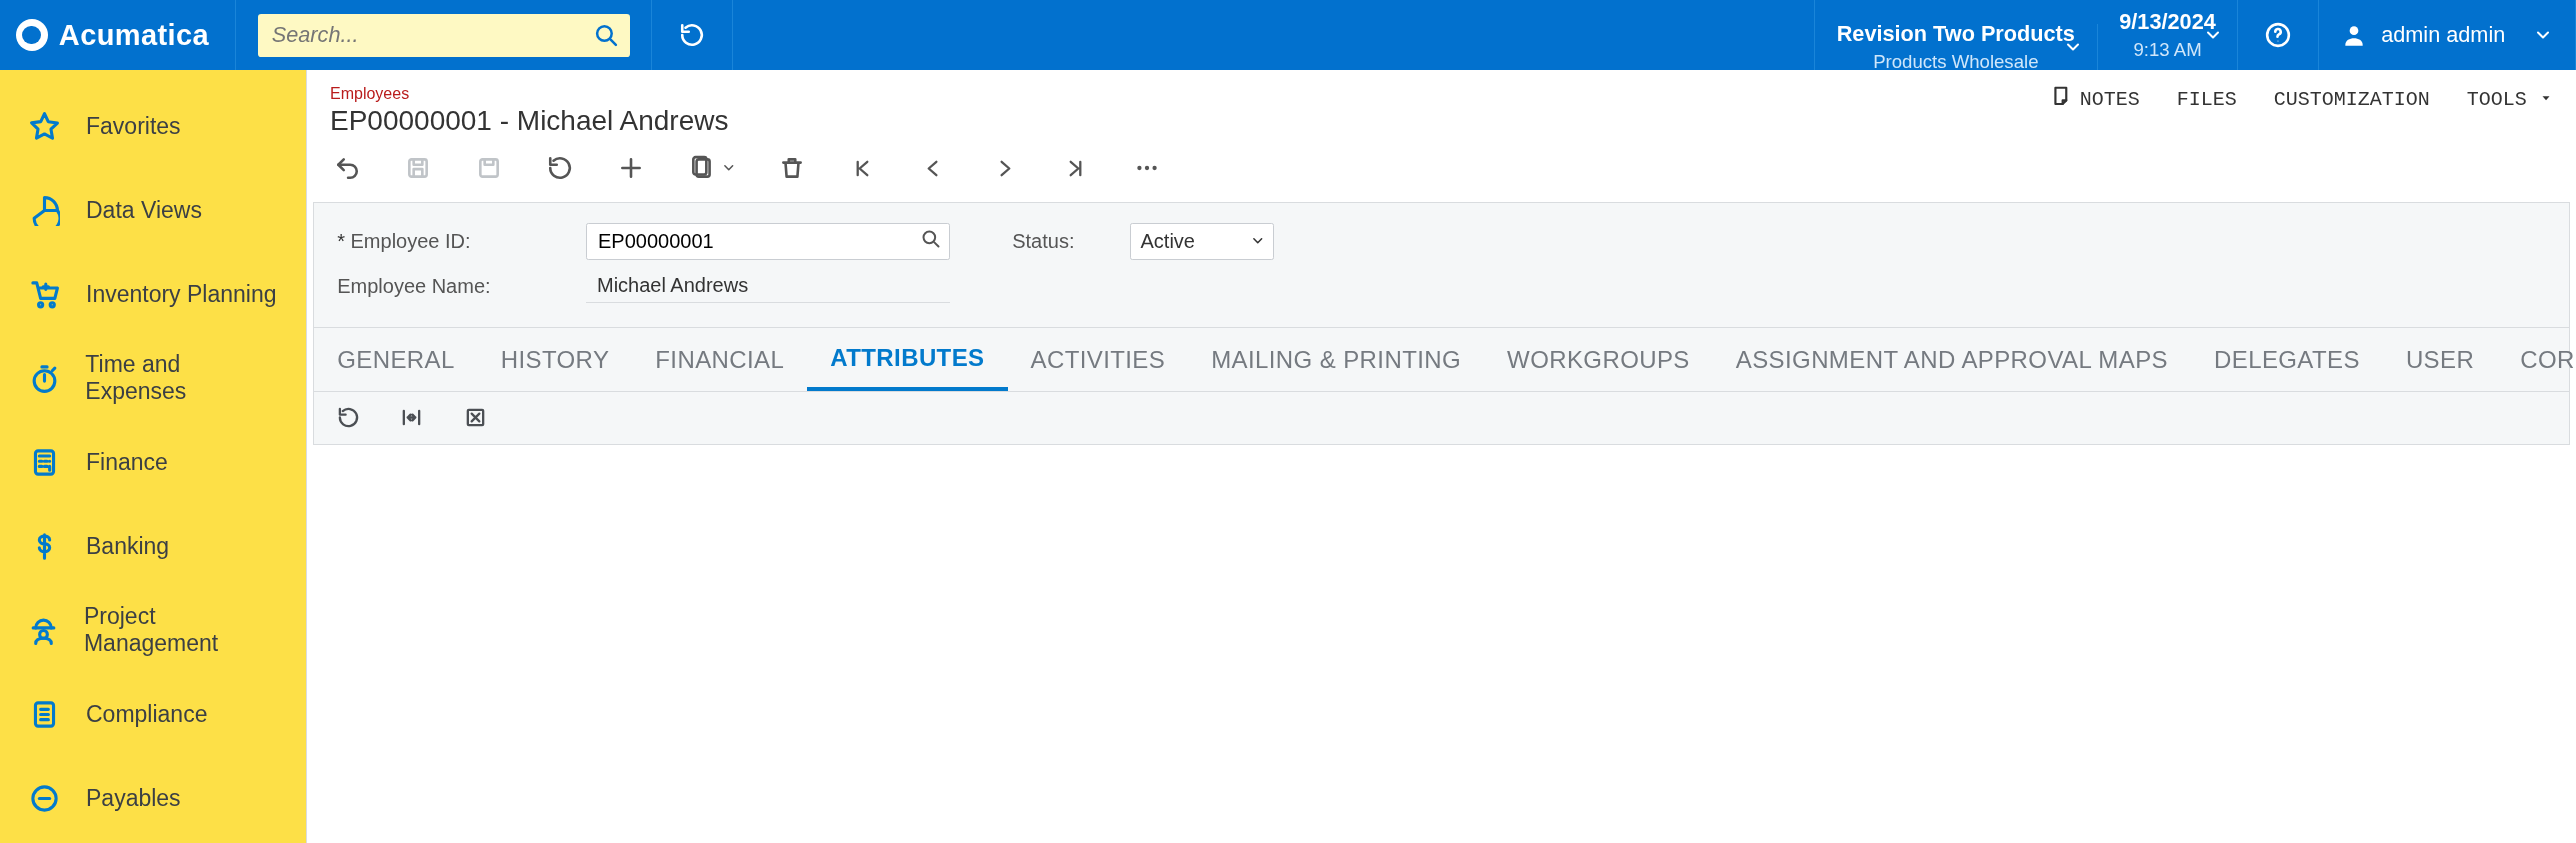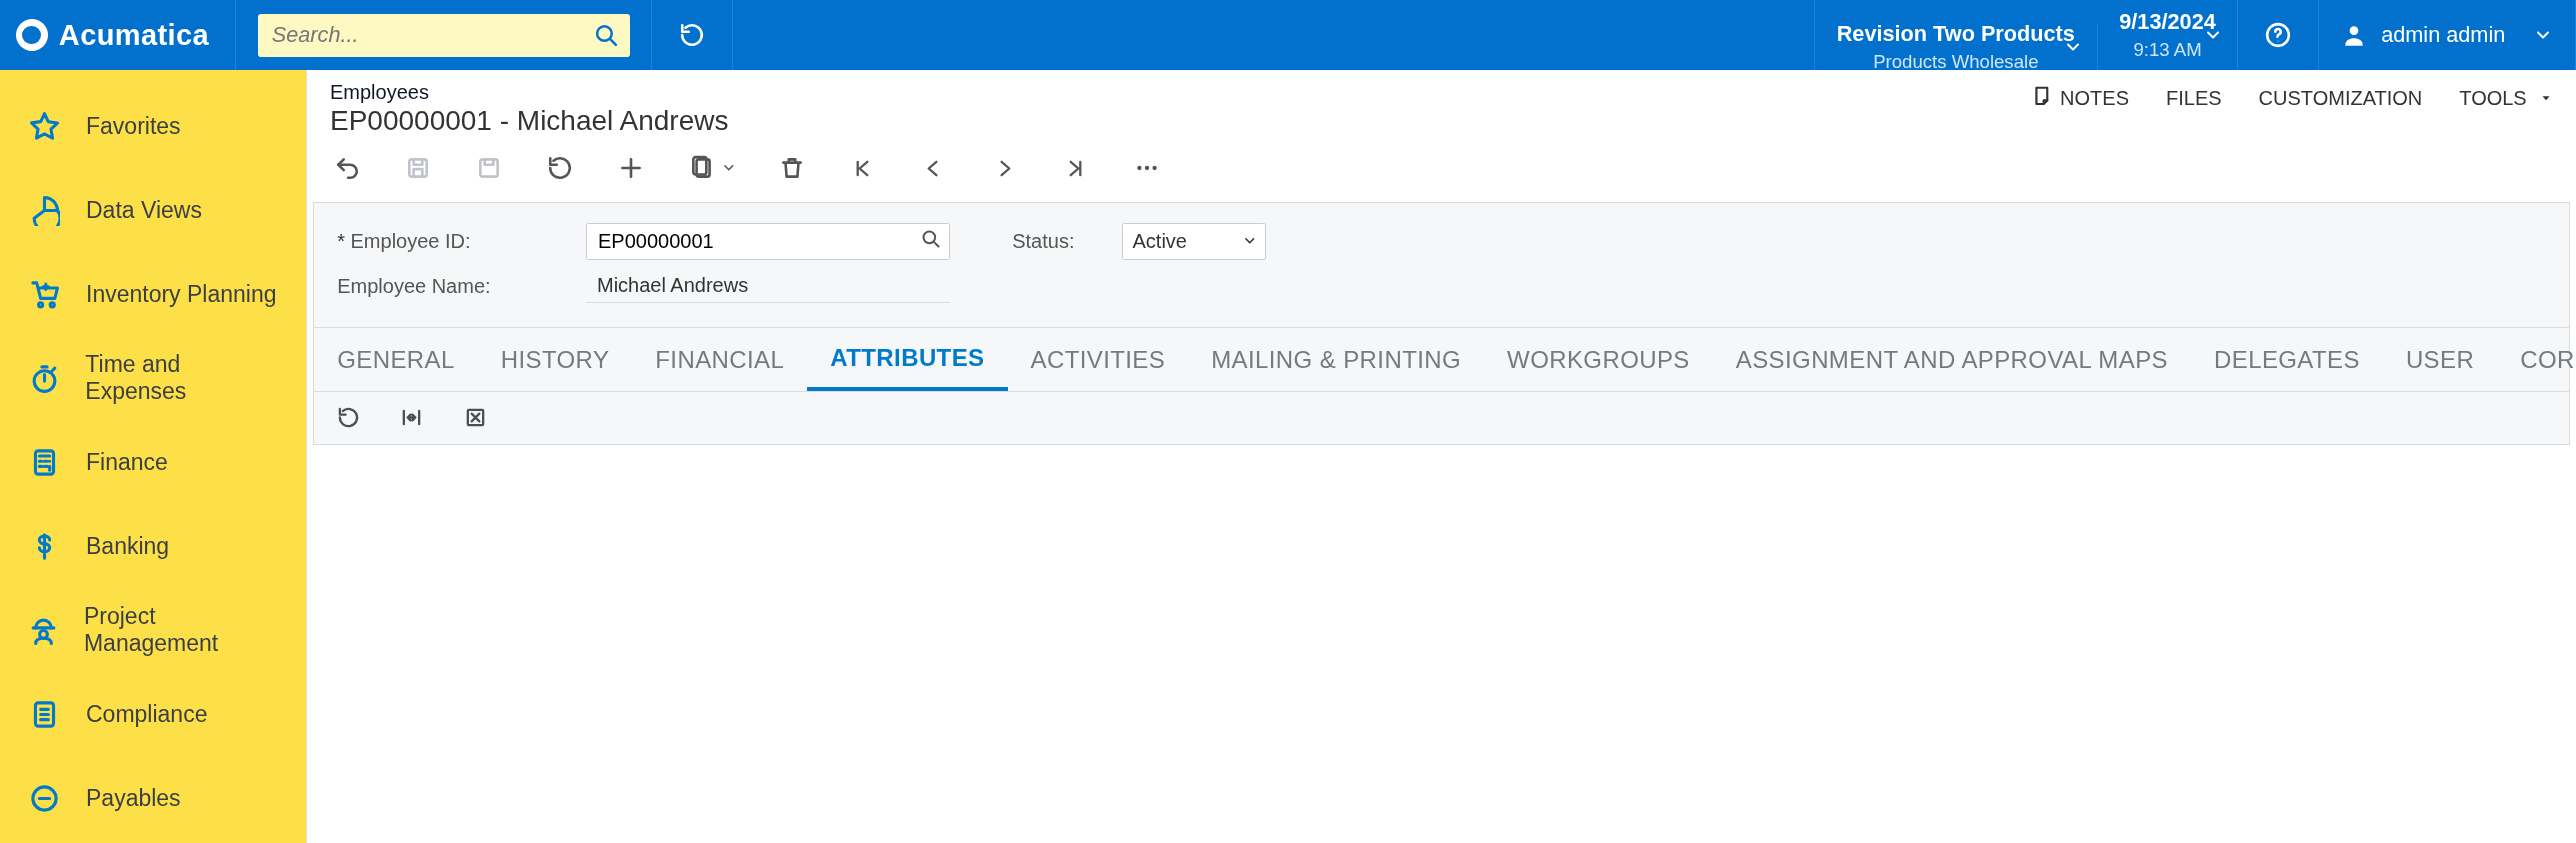--- a/index.html
+++ b/index.html
@@ -63,42 +63,42 @@
   display: flex; align-items: center; gap: 23px;
   height: 84px; padding: 0 21.7px 0 26px;
   color: #3b3f44; font-size: 23px; cursor: pointer;
 }
 .side-icon { width: 37px; height: 37px; color: #027acc; display: inline-flex; align-items:center; justify-content:center; }
 
 .main { flex: 1; display: flex; flex-direction: column; overflow: hidden; }
 
 
 .page-head { display: flex; justify-content: space-between; align-items: flex-start; padding: 10.8px 23px 6.2px 23px; }
-.breadcrumbs a { color: #0f172a; font-size: 20px; text-decoration: none; }
+.breadcrumbs a { color: #b91c1c; font-size: 16px; text-decoration: none; }
 .record-title { font-size: 28px; color: #333; margin-top: 1.5px; }
-.head-links { display: flex; align-items: center; gap: 37px; margin-top: 4.6px; }
+.head-links { display: flex; align-items: center; gap: 37px; margin-top: 4.6px; font-family: Liberation Mono, monospace; }
 .head-link { display: flex; align-items: center; gap: 7.7px; font-size: 20px; color: #333; cursor: pointer; }
 .caret-down { margin-left: 4.6px; }
 
 
 .toolbar { display: flex; align-items: center; gap: 37px; padding: 7.7px 23px 17px 23px; }
 .toolbar .tbtn { width: 34px; height: 34px; display: inline-flex; align-items: center; justify-content: center; color: #555; cursor: pointer; }
 .toolbar .tbtn.disabled { color: #c0c4c8; cursor: default; }
 .toolbar .combo { display: flex; align-items: center; gap: 1.5px; }
 
 
 .form-pane { border: 0.8px solid #d9dcdf; background: #f5f7f8; margin: 0 6.2px; }
 .form-fields { display: flex; gap: 62px; padding: 17px 23px 6.2px 23px; align-items: flex-start; }
 .fieldrow { display: flex; align-items: center; gap: 17px; height: 42px; }
 .label { width: 232px; font-size: 20px; color: #555; }
 .req::before { content: "* "; color: #333; }
 .lookup { position: relative; width: 364px; display:flex; align-items:center; }
 .lookup input { width: 100%; height: 37px; border: 0.8px solid #c9cdd2; border-radius: 2.3px; padding: 0 37px 0 10.8px; font-size: 20px; }
 .lookup .search-icon { position: absolute; right: 9.3px; color: #555; }
-.select { position: relative; width: 144px; height: 37px; border: 0.8px solid #c9cdd2; background:#fff; border-radius: 2.3px; display:flex; align-items:center; padding: 0 9.3px; font-size:20px; }
+.select { position: relative; width: 144px; height: 37px; border: 0.8px solid #c9cdd2; background:#fff; border-radius: 2.3px; display:flex; align-items:center; padding: 0 9.3px; font-size:20px;margin-left:8px; }
 .select .chev { position:absolute; right:7.7px; }
 .col1 { display:flex; flex-direction:column; gap: 3.1px; }
 .col1 .fieldrow { }
 .col2 { display:flex; flex-direction:column;align-items:center; }
 
 
 .tabs { display: flex; align-items: center; border-top: 0.8px solid #d9dcdf; border-bottom: 0.8px solid #d9dcdf; background: #f5f7f8; margin-top: 14px; position: relative; }
 .tab { padding: 15.5px 23px; font-size: 24px; letter-spacing: 0.4px; color: #757a80; cursor: pointer; white-space: nowrap; }
 .tab.active { color: #027acc; border-bottom: 4.6px solid #027acc; margin-bottom: -0.8px; font-weight: 600; }
 .tab-more { margin-left: auto; width: 39px; display:flex; align-items:center; justify-content:center; background:#e5e8eb; border-left:0.8px solid #d9dcdf; cursor:pointer; align-self: stretch; }

